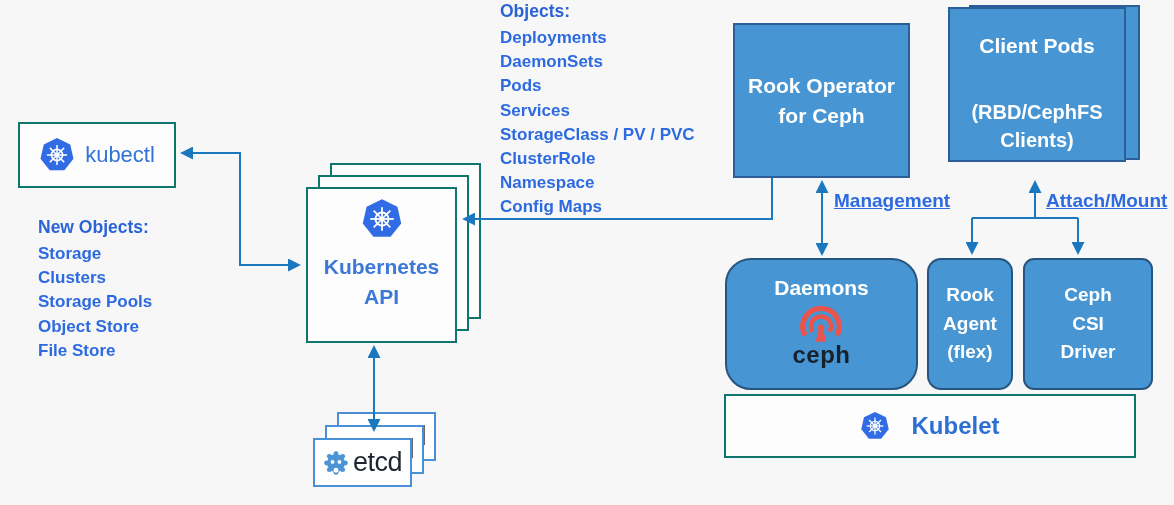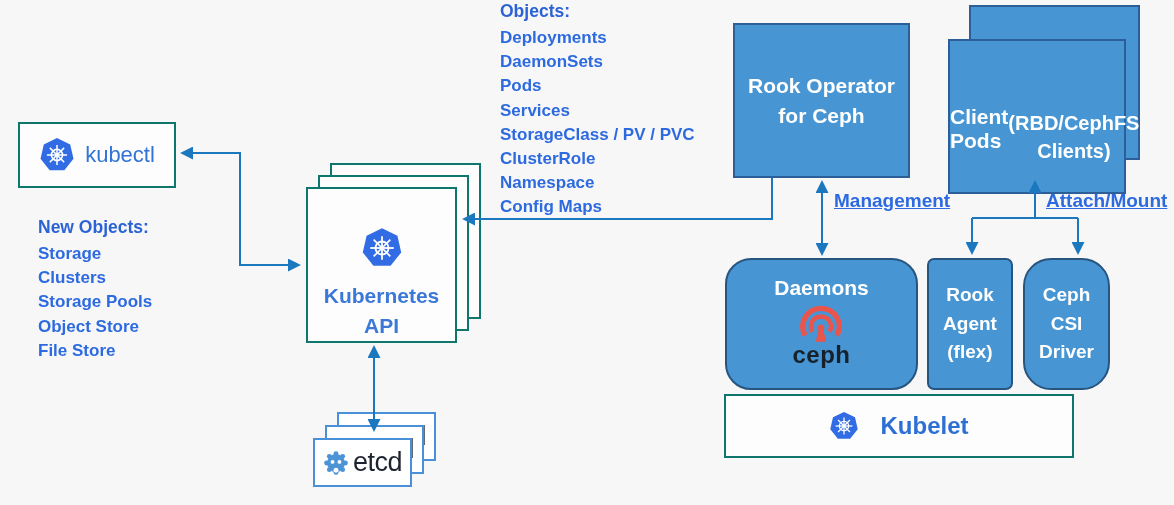--- a/index.html
+++ b/index.html
@@ -21,21 +21,21 @@
 
   
   .blue-list { color:#2d6adf; font-size:17px; z-index:2; }
   .blue-list .list-title { font-weight:700; font-size:17.5px; margin-bottom:4px; color:#2b63d4; }
   .blue-list ul { list-style:none; }
   .blue-list li { font-weight:600; line-height:24.2px; white-space:nowrap; }
   .new-objects { left:38px; top:217px; }
   .objects { left:500px; top:1px; }
 
   
-  .api-box { width:151px; height:156px;justify-content:flex-end; }
+  .api-box { width:151px; height:156px; }
   .api-back  { left:330px; top:163px; z-index:1; }
   .api-mid   { left:318px; top:175px; z-index:2; }
   .api-front { left:306px; top:187px; z-index:3;
     display:flex; flex-direction:column; align-items:center; }
   .api-front .k8s-icon { margin-top:9px; }
   .api-label { margin-top:12px; width:122px; text-align:center;
     font-size:21px; font-weight:600; color:#3b78d8; line-height:1.42; }
 
   
   .etcd-box { width:99px; height:49px; background:#ffffff; border:2px solid #4a90d9;
@@ -45,42 +45,42 @@
   .etcd-front { left:313px; top:438px; z-index:3; }
   .etcd-label { font-size:27px; color:#1d2430; font-weight:500; letter-spacing:-0.5px; }
 
   
   .blue-box { background:#4796d3; border:2px solid #2c5f98; color:#ffffff; }
   .rook-operator { left:733px; top:23px; width:177px; height:155px; z-index:2;
     display:flex; align-items:center; justify-content:center; }
   .rook-operator-label { width:160px; text-align:center; font-size:21px; font-weight:700; line-height:1.42; }
 
   .clientpods-back { left:969px; top:5px; width:171px; height:155px; z-index:1; }
-  .clientpods-front { left:948px; top:39px; width:178px; height:155px; z-index:2;
-    display:flex; flex-direction:row; align-items:center; }
+  .clientpods-front { left:948px; top:7px; width:178px; height:155px; z-index:2;
+    display:flex; flex-direction:column; align-items:center; }
   .clientpods-title { margin-top:25px; font-size:21px; font-weight:700; }
   .clientpods-subtitle { margin-top:40px; width:150px; text-align:center;
     font-size:20px; font-weight:700; line-height:1.4; }
 
   .rounded-box { background:#4796d3; border:2px solid #28557f; color:#fff; z-index:2; }
   .daemons { left:725px; top:258px; width:193px; height:132px; border-radius:26px;
     display:flex; flex-direction:column; align-items:center; }
   .daemons-label { margin-top:16px; font-size:21px; font-weight:700; }
   .ceph-logo-block { margin-top:4px; display:flex; flex-direction:column; align-items:center; }
   .ceph-wordmark { margin-top:-3px; font-size:24px; font-weight:700; color:#16212b; letter-spacing:0.5px; line-height:1; }
 
-  .rook-agent { left:927px; top:258px; width:86px; height:132px; border-radius:7px;
+  .rook-agent { left:927px; top:258px; width:86px; height:132px; border-radius:14px;
     display:flex; align-items:center; justify-content:center; }
   .rook-agent-label { width:64px; text-align:center; font-size:19px; font-weight:700; line-height:1.5; }
-  .ceph-csi { left:1023px; top:258px; width:87px; height:132px; border-radius:28px;
+  .ceph-csi { left:1023px; top:258px; width:130px; height:132px; border-radius:11px;
     display:flex; align-items:center; justify-content:center; }
   .ceph-csi-label { width:66px; text-align:center; font-size:19px; font-weight:700; line-height:1.5; }
 
   
-  .kubelet-box { left:724px; top:394px; width:350px; height:64px; z-index:2;
+  .kubelet-box { left:724px; top:394px; width:412px; height:64px; z-index:2;
     display:flex; align-items:center; justify-content:center; gap:21px; }
   .kubelet-label { font-size:24px; font-weight:600; color:#2e6fd4; }
 
   
   .edge-label { position:absolute; font-size:19px; font-weight:700; color:#2d6ae0; z-index:4; white-space:nowrap;text-decoration:underline; }
   .label-management { left:834px; top:190px; }
   .label-attach { left:1046px; top:190px; }
 
   
   .arrows { position:absolute; left:0; top:0; z-index:10; pointer-events:none; }

